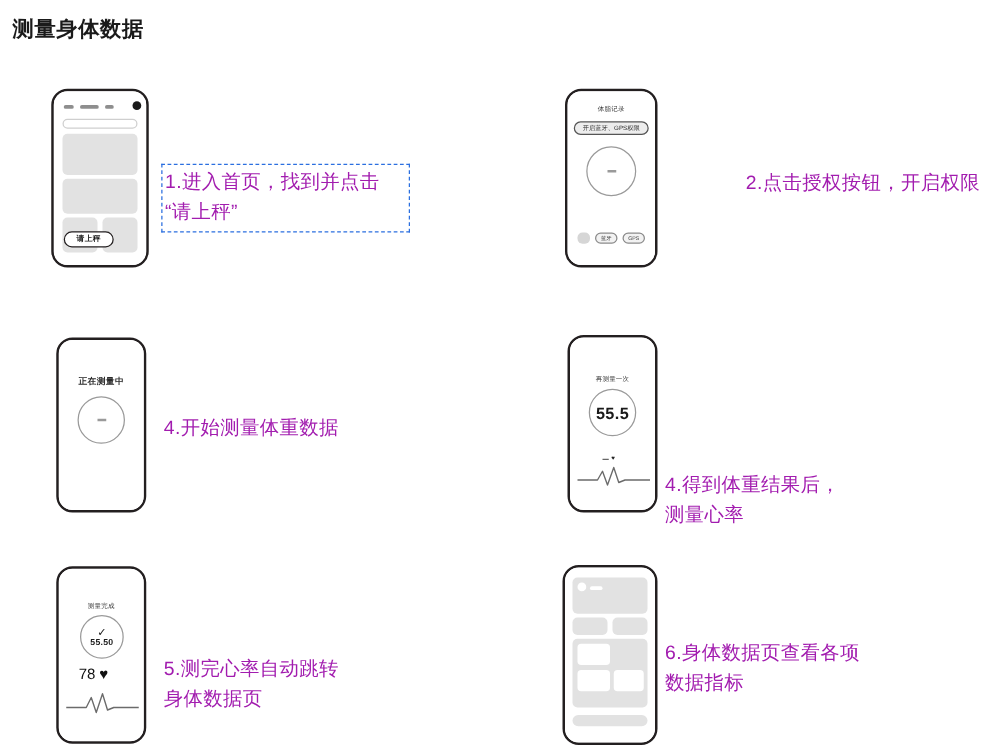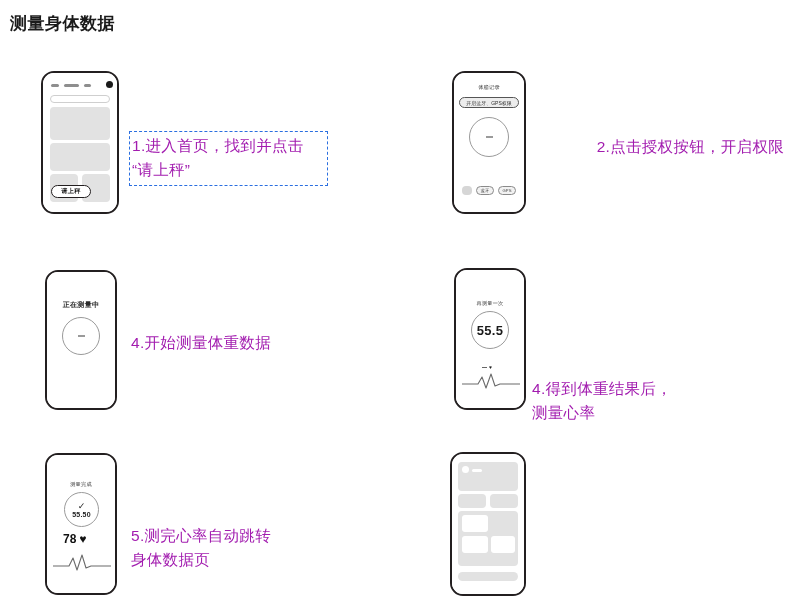--- a/index.html
+++ b/index.html
@@ -119,21 +119,21 @@
     font-size: 13px; font-weight: bold; color: #1a1a1a; letter-spacing: 0.3px;
   }
   .weight-num-sm {
     font-size: 7px; font-weight: bold; color: #1a1a1a; letter-spacing: 0.2px;
   }
   .check-mark { font-size: 9px; color: #1a1a1a; line-height: 1; }
   .hr-row {
     position: absolute;
     display: flex; align-items: center; gap: 3px;
   }
-  .hr-num { font-size: 12px; font-weight: bold; color: #111; }
+  .hr-num { font-size: 12px; font-weight: normal; color: #111; }
   .hr-heart { font-size: 12px; color: #111; line-height: 1; }
   .small-heart-row { position: absolute; display: flex; align-items: center; gap: 2px; }
   .small-dash { width: 5px; height: 1.1px; background: #666; }
   .small-heart { font-size: 5px; color: #222; line-height: 1; }
   svg.ecg { position: absolute; overflow: visible; }
 </style>
 </head>
 <body>
 
 <div class="page">
@@ -231,14 +231,16 @@
       <div class="blk" style="left:6px; top:40px; width:28px; height:14px;"></div>
       <div class="blk" style="left:38px; top:40px; width:28px; height:14px;"></div>
       <div class="blk" style="left:6px; top:57px; width:60px; height:55px;"></div>
       <div class="blk-white" style="left:10px; top:61px; width:26px; height:17px;"></div>
       <div class="blk-white" style="left:10px; top:82px; width:26px; height:17px;"></div>
       <div class="blk-white" style="left:39px; top:82px; width:24px; height:17px;"></div>
       <div class="blk" style="left:6px; top:118px; width:60px; height:9px; border-radius:5px;"></div>
     </div>
   </div>
 
+  <div class="caption" style="left:532px; top:511px; width:240px;">6.身体数据页查看各项
+  数据指标</div>
 
 </div>
 
 </body></html>

